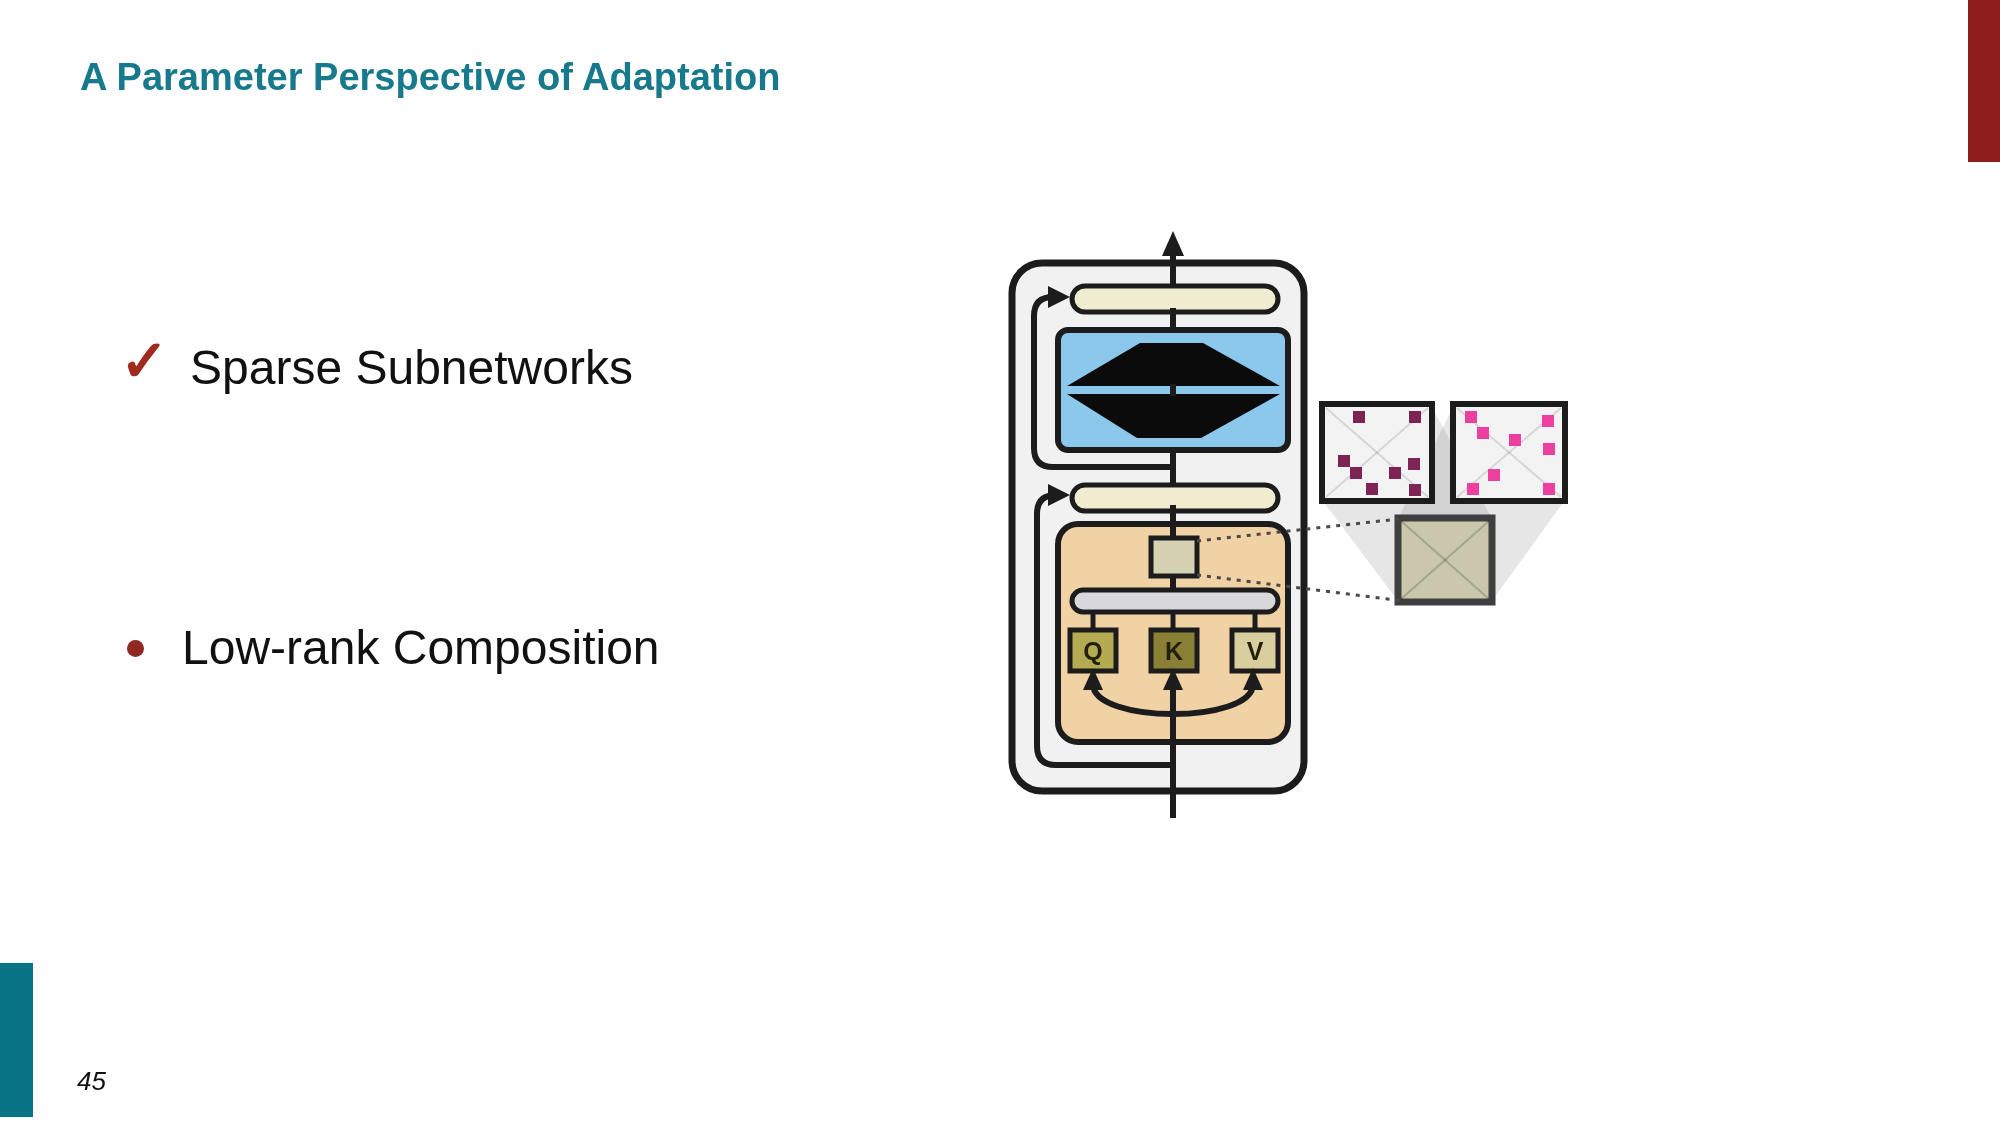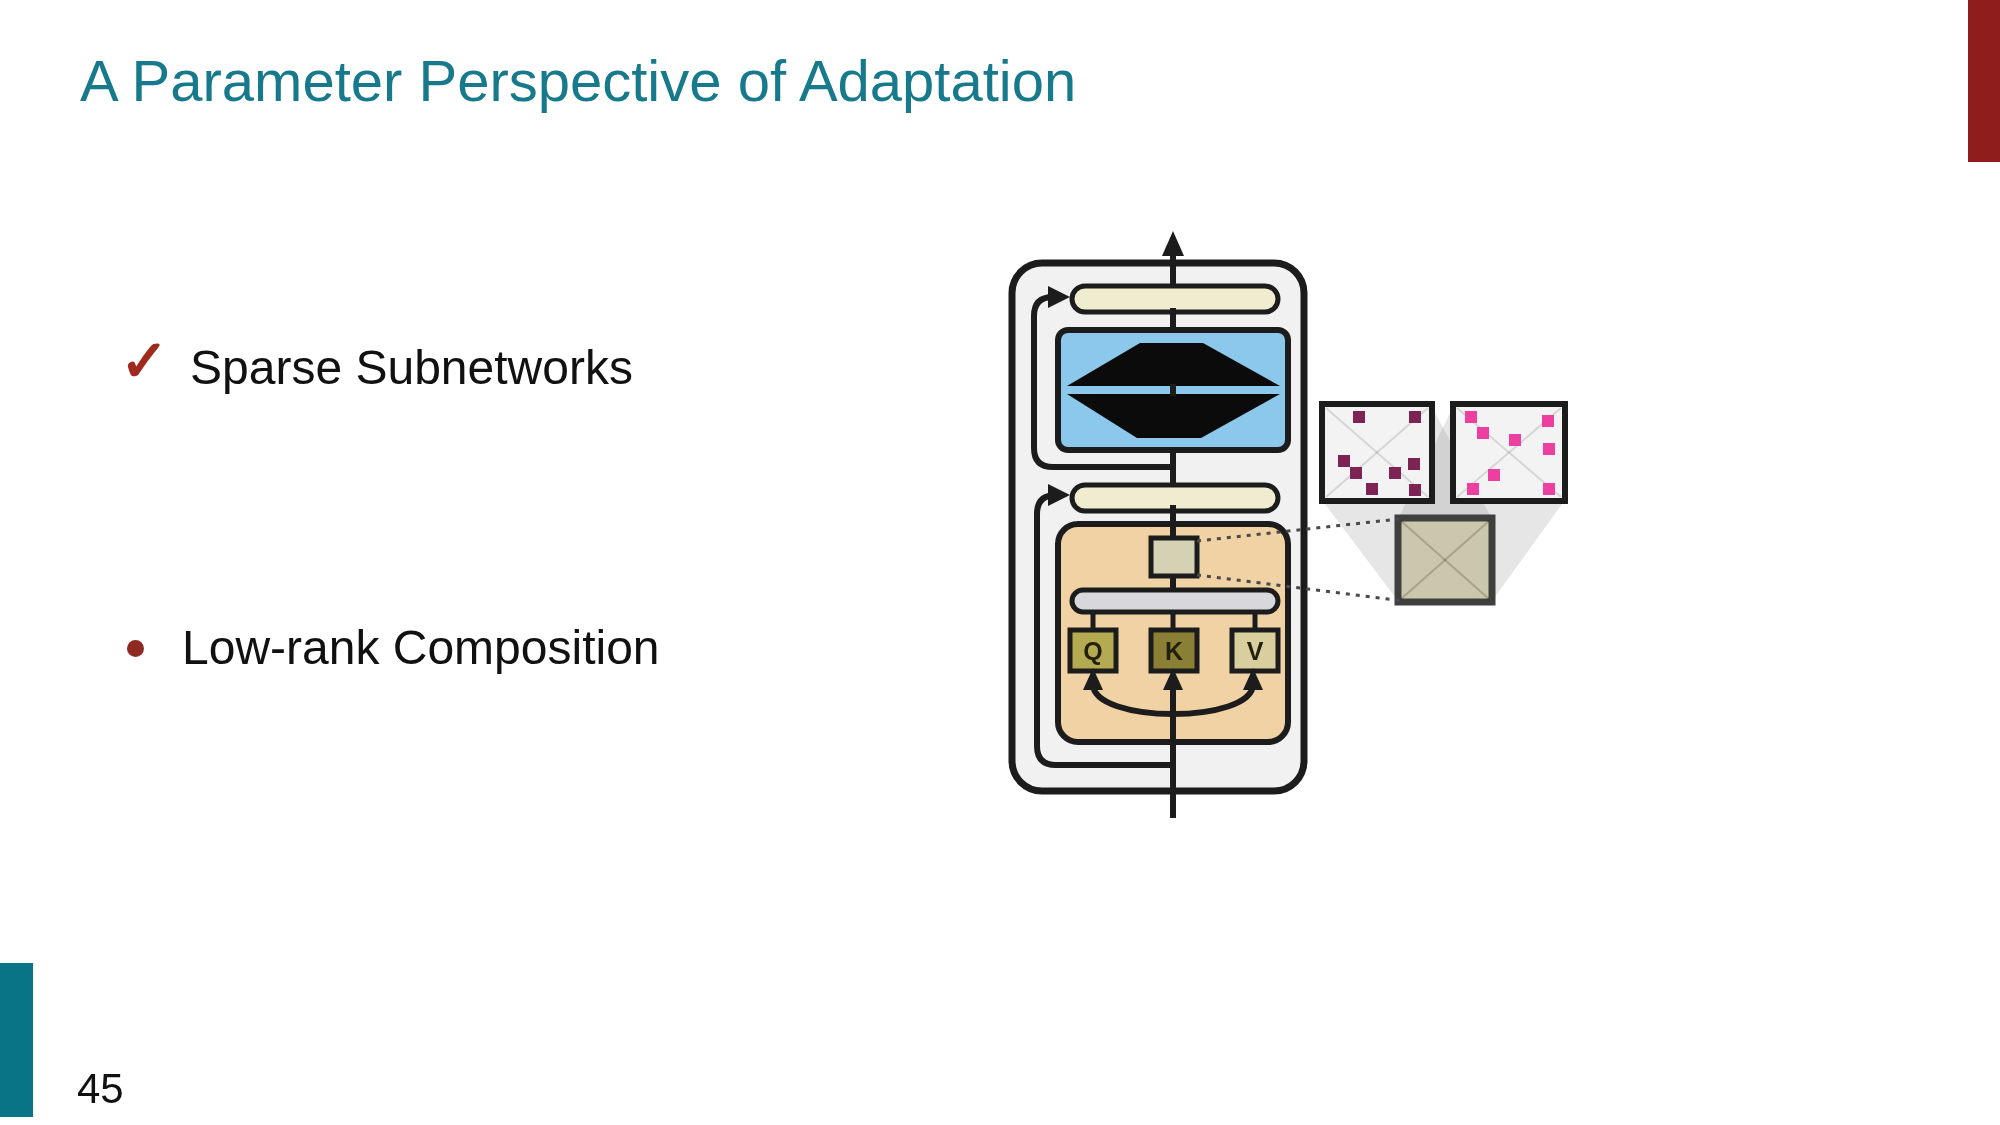--- a/index.html
+++ b/index.html
@@ -4,35 +4,35 @@
 <style>
   html,body{margin:0;padding:0;}
   body{
     width:2000px;height:1125px;position:relative;overflow:hidden;
     background:#ffffff;font-family:"Liberation Sans",sans-serif;
   }
   .accent-bar{position:absolute;}
   #red-bar{left:1968px;top:0;width:32px;height:162px;}
   #teal-bar{left:0;top:963px;width:33px;height:154px;}
   #slide-title{
-    position:absolute;left:80px;top:52px;font-size:58px;line-height:1;
-    font-weight:400;letter-spacing:0px;white-space:nowrap;
+    position:absolute;left:80px;top:58px;font-size:38px;line-height:1;
+    font-weight:700;letter-spacing:0px;white-space:nowrap;
   }
   .bullet-row{position:absolute;white-space:nowrap;}
   .bullet-label{font-size:48px;color:#111111;line-height:1;}
   #bullet-check-marker{
     position:absolute;left:120px;top:332px;font-size:58px;line-height:1;font-weight:700;
   }
   #bullet-1-label{position:absolute;left:190px;top:344px;}
   #bullet-dot-marker{
     position:absolute;left:127px;top:640px;width:17px;height:17px;border-radius:50%;
   }
   #bullet-2-label{position:absolute;left:182px;top:624px;}
   #page-number{
-    position:absolute;left:77px;top:1068px;font-size:42px;color:#111111;line-height:1;
+    position:absolute;left:77px;top:1068px;font-size:26px;color:#111111;line-height:1;font-style:italic;
   }
   #figure-svg{position:absolute;left:0;top:0;}
   .blk{stroke:#1c1c1c;}
   .line{stroke:#1c1c1c;fill:none;}
   .dotline{stroke:#4a4a4a;stroke-width:3;stroke-dasharray:4 6;fill:none;}
   .faint{stroke:rgba(0,0,0,0.12);stroke-width:2;fill:none;}
   .qkv-letter{font-family:"Liberation Sans",sans-serif;font-size:25px;font-weight:700;fill:#221f0a;}
 </style>
 </head>
 <body>

